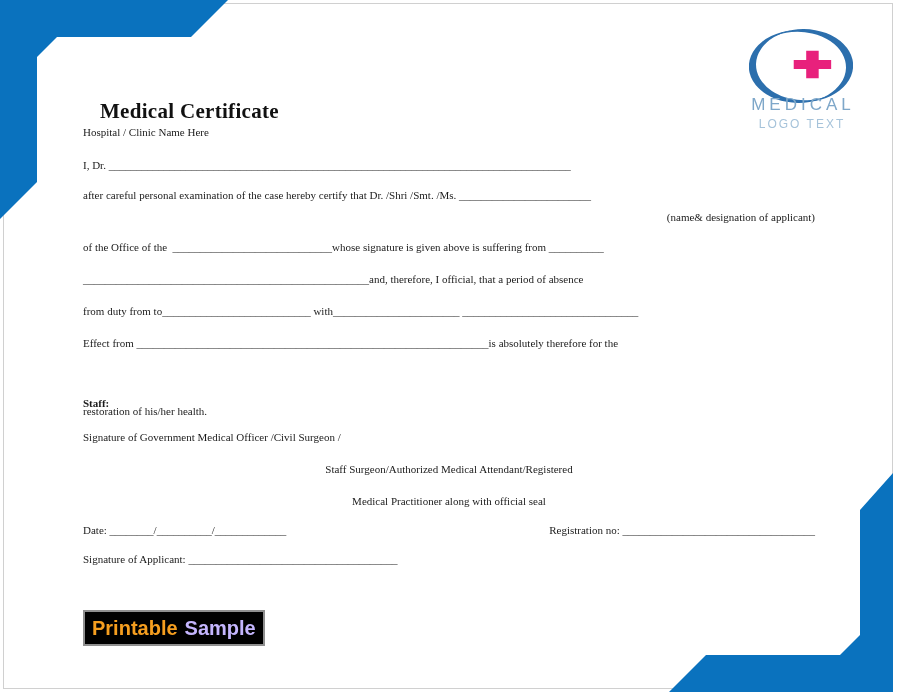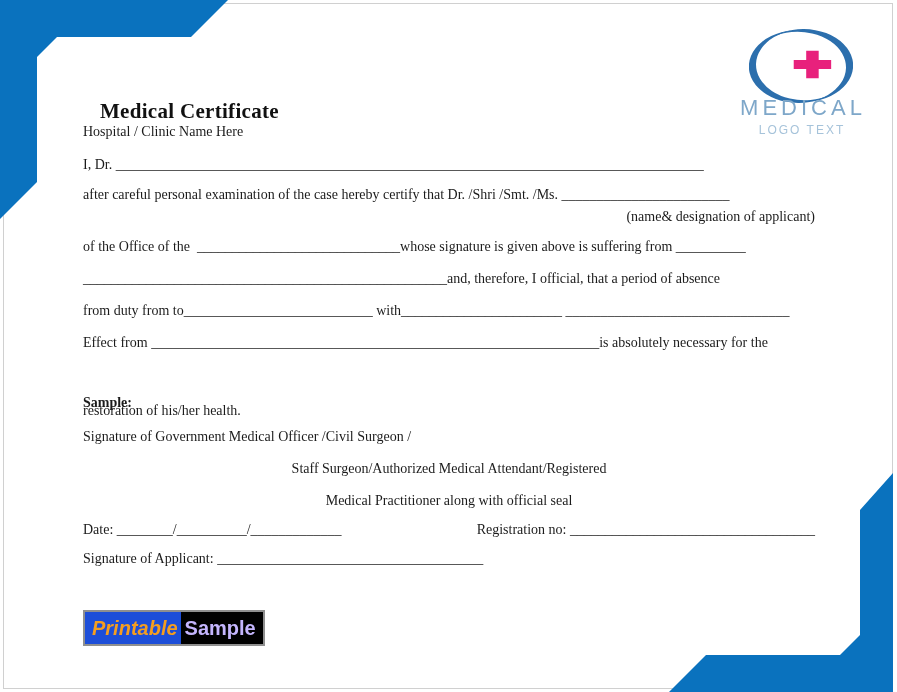--- a/index.html
+++ b/index.html
@@ -13,21 +13,21 @@
   }
   .corners { position:absolute; left:0; top:0; width:897px; height:692px; z-index:1; }
   .content-layer { position:absolute; left:0; top:0; width:897px; height:692px; z-index:2; }
 
   .title {
     position:absolute; left:83px; top:82px; margin:17px;
     font-size:21px; font-weight:bold; letter-spacing:0.3px; color:#111;
   }
   .line {
     position:absolute; left:83px; width:732px;
-    font-size:14px; white-space:pre; line-height:20px;
+    font-size:11px; white-space:pre; line-height:20px;
   }
   .l-hospital   { top:122px; }
   .l-idr        { top:155px; }
   .l-certify    { top:185px; }
   .l-namenote   { top:207px; text-align:right; }
   .l-office     { top:237px; }
   .l-absence    { top:269px; }
   .l-duty       { top:301px; }
   .l-effect     { top:333px; }
   .l-restore    { top:363px;margin-top:38px; }
@@ -37,33 +37,33 @@
   .l-sig3       { top:491px; text-align:center; }
   .l-daterow    { top:520px; display:flex; justify-content:space-between; }
   .l-applicant  { top:549px; }
 
   .logo {
     position:absolute; top:28px; left:735px; width:132px; text-align:center;
     font-family:"Liberation Sans", sans-serif;
   }
   .logo-mark { display:block; margin:0 auto; }
   .logo-name {
-    font-size:22px; letter-spacing:4px; color:#7EA7C9; margin-top:-9px; padding-left:4px;
+    font-size:17px; letter-spacing:4px; color:#7EA7C9; margin-top:-9px; padding-left:4px;
     font-weight:normal;
   }
   .logo-tagline {
     font-size:12px; letter-spacing:2px; color:#A6C3DA; margin-top:2px; padding-left:2px;
   }
 
   .badge {
     position:absolute; left:83px; top:610px; display:inline-flex; align-items:stretch;
     border:2px solid #8f8f8f; background:#ffffff;
     font-family:"Liberation Sans", sans-serif; font-weight:bold; font-size:20px; line-height:1;
   }
-  .badge-printable { color:#F59E1F; padding:6px 3px 6px 7px; background:#1d4ed8;font-style:italic; }
+  .badge-printable { color:#F59E1F; padding:6px 3px 6px 7px; background:#000000; }
   .badge-sample    { color:#c4b5fd; background:#000000; padding:6px 7px 6px 4px; }
 </style>
 </head>
 <body>
 
 <div class="page">
 
   <div class="page-border"></div>
 
   <svg class="corners" viewBox="0 0 897 692" width="897" height="692" aria-hidden="true">
@@ -92,25 +92,25 @@
     <div class="line l-certify">after careful personal examination of the case hereby certify that Dr. /Shri /Smt. /Ms. ________________________</div>
 
     <div class="line l-namenote">(name&amp; designation of applicant)</div>
 
     <div class="line l-office">of the Office of the  _____________________________whose signature is given above is suffering from __________</div>
 
     <div class="line l-absence">____________________________________________________and, therefore, I official, that a period of absence</div>
 
     <div class="line l-duty">from duty from to___________________________ with_______________________ ________________________________</div>
 
-    <div class="line l-effect">Effect from ________________________________________________________________is absolutely necessary for the</div>
+    <div class="line l-effect">Effect from ________________________________________________________________is absolutely therefore for the</div>
 
     <div class="line l-restore">restoration of his/her health.</div>
 
-    <div class="line l-place">Sample:</div>
+    <div class="line l-place">Staff:</div>
 
     <div class="line l-sig1">Signature of Government Medical Officer /Civil Surgeon /</div>
     <div class="line l-sig2">Staff Surgeon/Authorized Medical Attendant/Registered</div>
     <div class="line l-sig3">Medical Practitioner along with official seal</div>
 
     <div class="line l-daterow">
       <span>Date: ________/__________/_____________</span>
       <span>Registration no: ___________________________________</span>
     </div>
 

